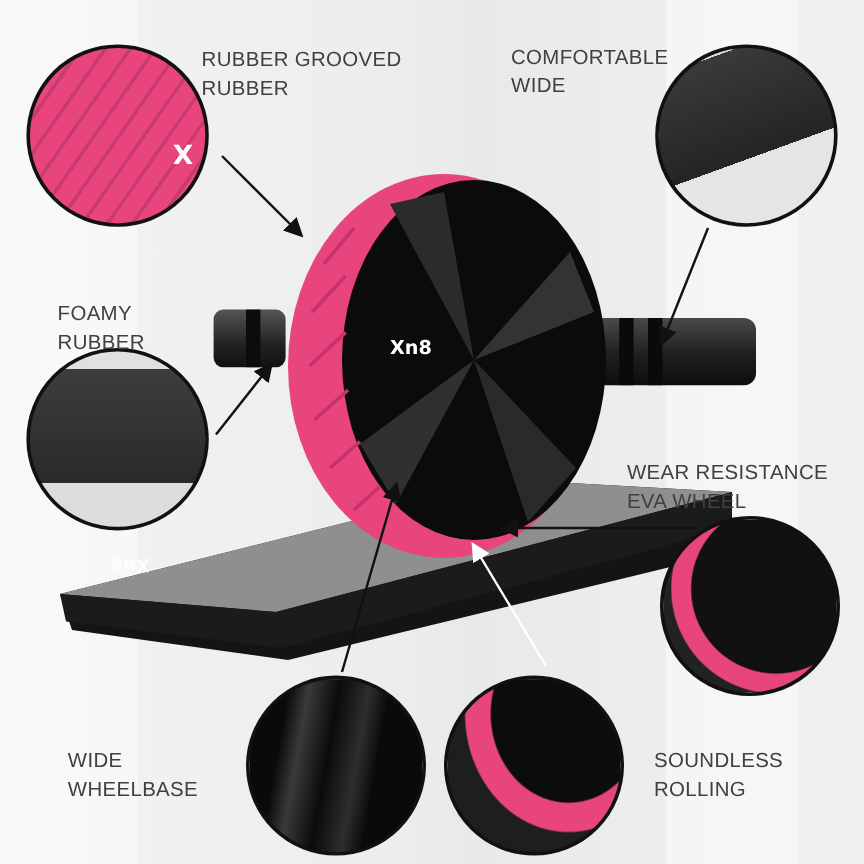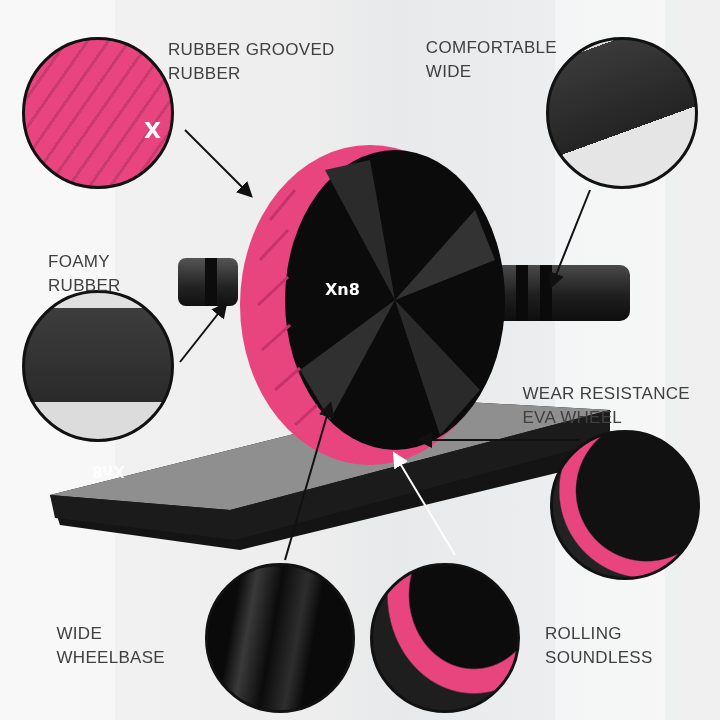--- a/index.html
+++ b/index.html
@@ -96,16 +96,16 @@
   </div>
   <div class="label right" style="right:30px;top:382px;">
     <div>WEAR RESISTANCE</div>
     <div>EVA WHEEL</div>
   </div>
   <div class="label right" style="right:555px;top:622px;">
     <div>WIDE</div>
     <div>WHEELBASE</div>
   </div>
   <div class="label" style="left:545px;top:622px;">
+    <div>SOUNDLESS</div>
     <div>ROLLING</div>
-    <div>SOUNDLESS</div>
   </div>
 </div>
 
 </body></html>

